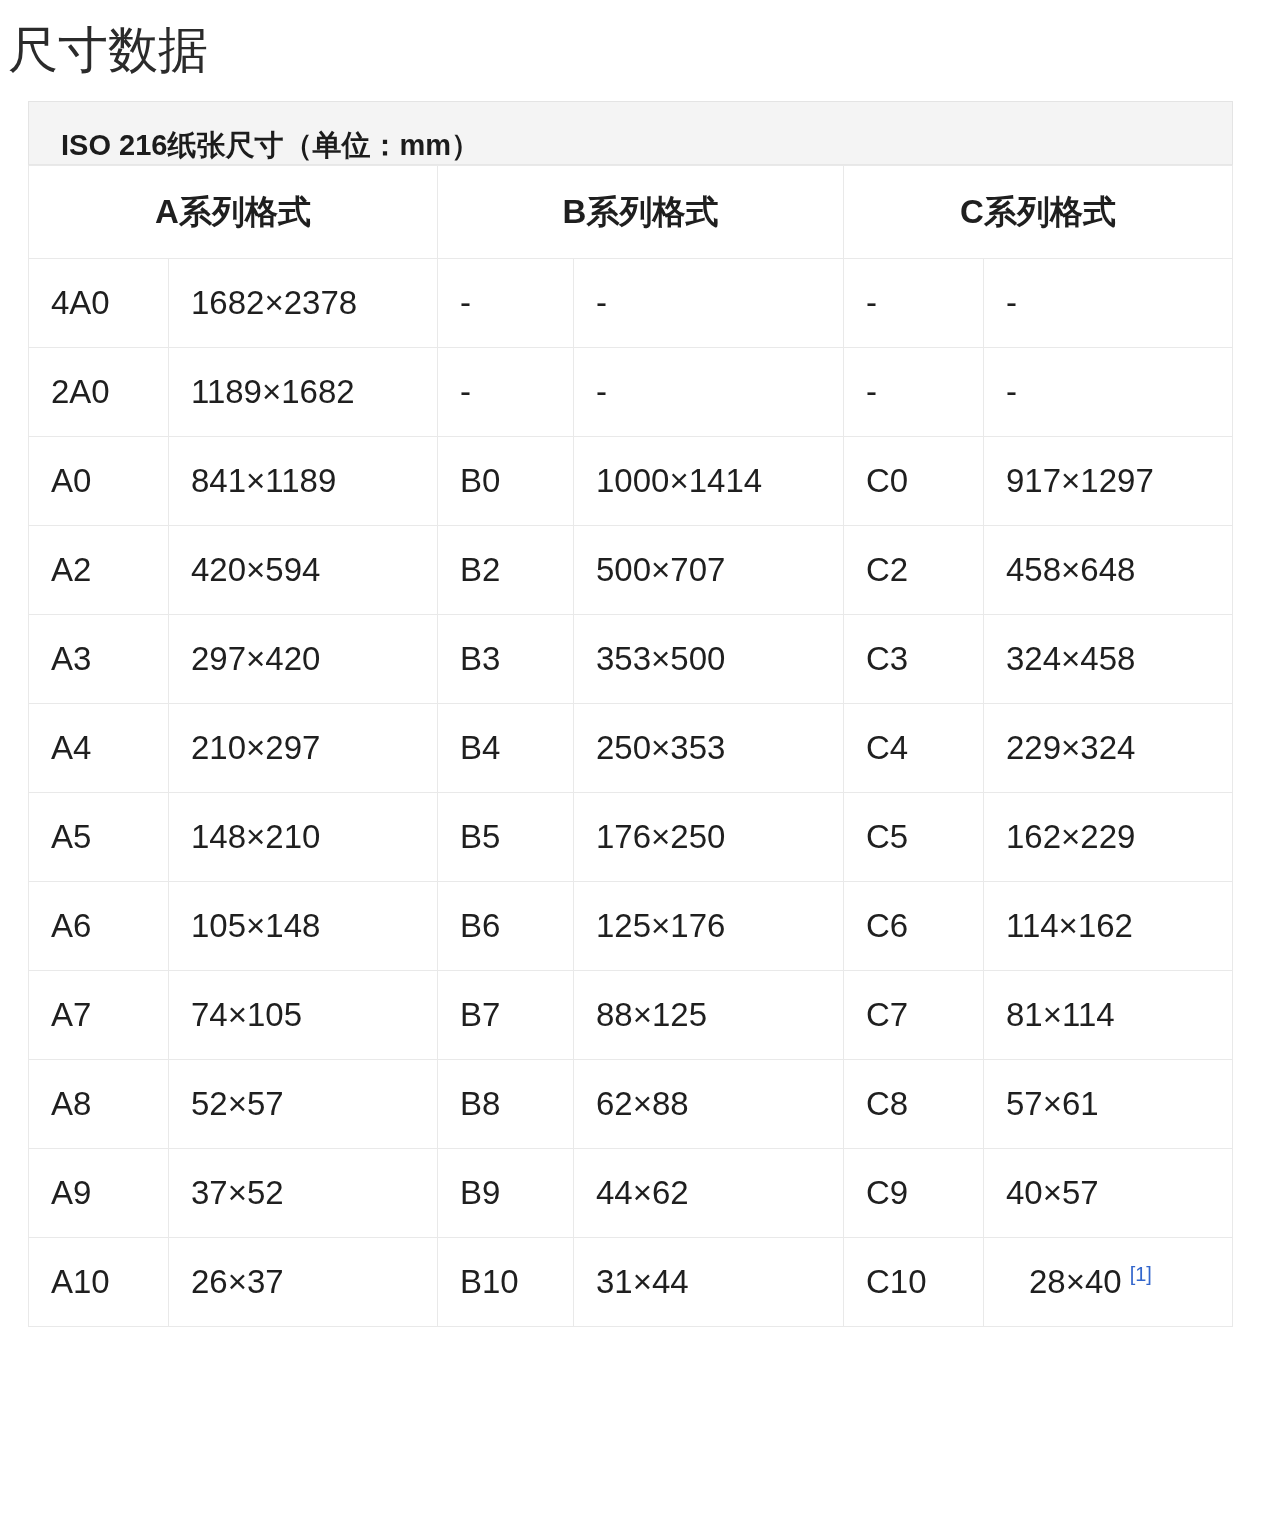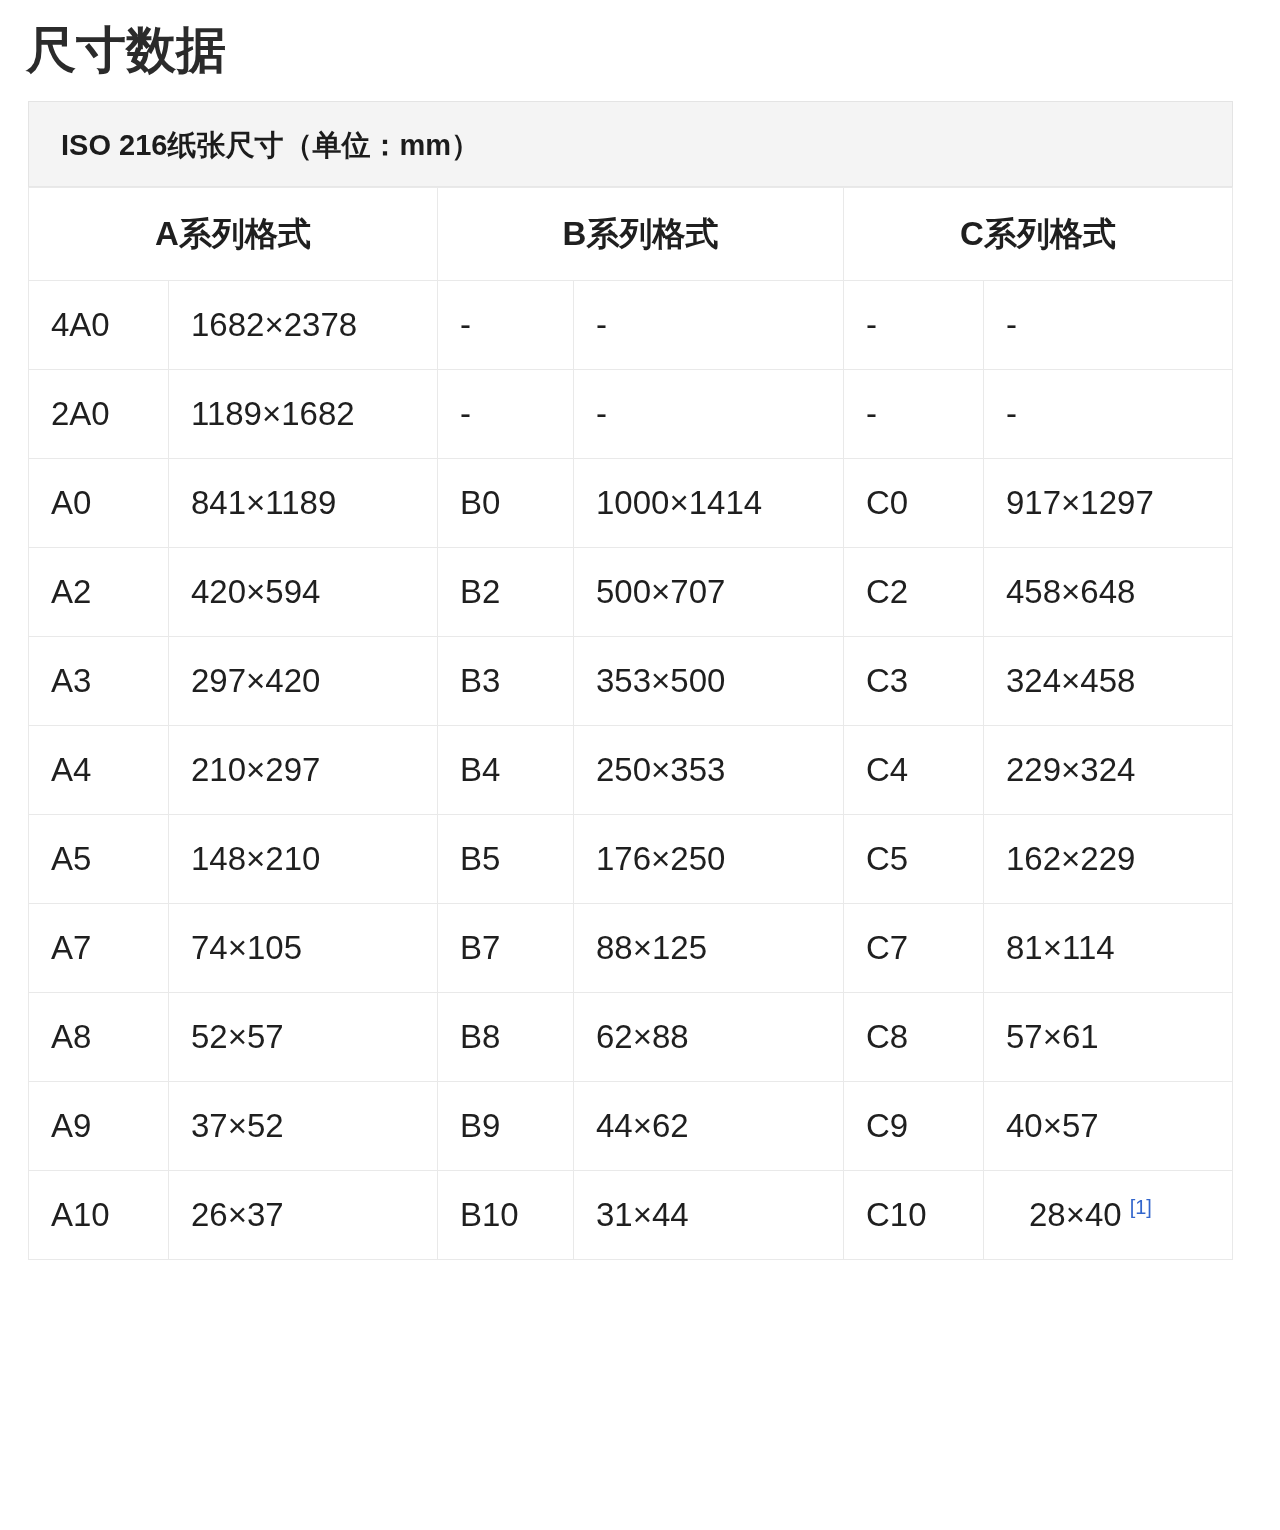--- a/index.html
+++ b/index.html
@@ -17,24 +17,24 @@
 
   .page {
     width: 1280px;
     height: 1530px;
     position: relative;
     box-sizing: border-box;
   }
 
   .page-title {
     font-size: 50px;
-    font-weight: bold;
+    font-weight: normal;
     color: #2b2b2b;
     margin: 0;
-    padding: 20px 0 0 26px;
+    padding: 20px 0 0 8px;
     line-height: 1.22;
     letter-spacing: 0px;
   }
 
   .table-wrap {
     margin: 20px 0 0 28px;
     width: 1204px;
   }
 
   table.iso-table {
@@ -48,21 +48,21 @@
     caption-side: top;
     text-align: left;
     background: #f4f4f4;
     border: 1px solid #e4e4e4;
     border-bottom: 1px solid #e7e7e7;
     font-size: 29px;
     font-weight: bold;
     color: #1c1c1c;
     padding: 24px 0 24px 32px;
     box-sizing: border-box;
-    height: 86px;
+    height: 64px;
     line-height: 38px;
   }
 
   table.iso-table th,
   table.iso-table td {
     border: 1px solid #e9e9e9;
     box-sizing: border-box;
     font-size: 33px;
     color: #1f1f1f;
     vertical-align: middle;
@@ -189,20 +189,28 @@
 
         <tr>
           <td>A5</td>
           <td>148×210</td>
           <td>B5</td>
           <td>176×250</td>
           <td>C5</td>
           <td>162×229</td>
         </tr>
 
+        <tr>
+          <td>A6</td>
+          <td>105×148</td>
+          <td>B6</td>
+          <td>125×176</td>
+          <td>C6</td>
+          <td>114×162</td>
+        </tr>
 
         <tr>
           <td>A7</td>
           <td>74×105</td>
           <td>B7</td>
           <td>88×125</td>
           <td>C7</td>
           <td>81×114</td>
         </tr>
 

